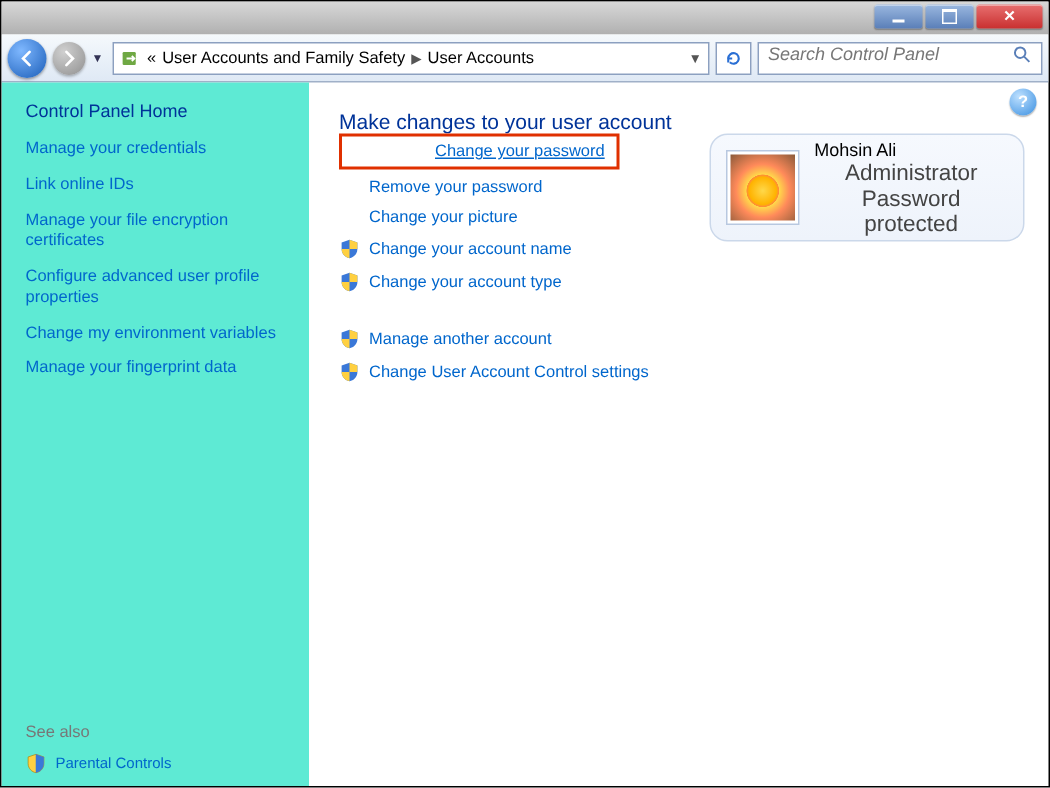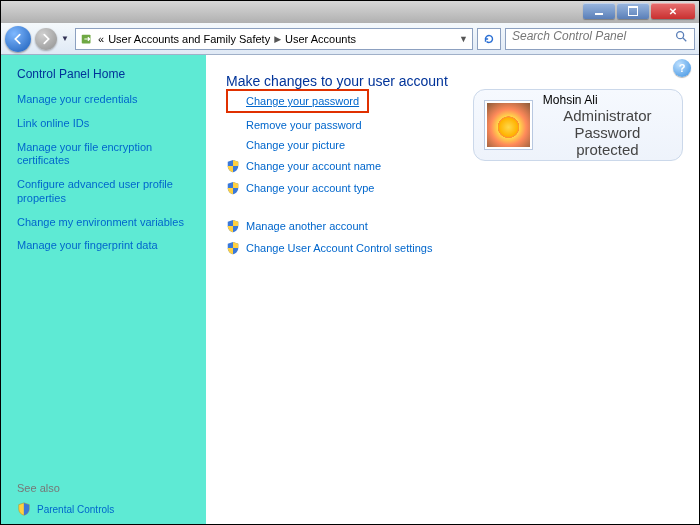--- a/index.html
+++ b/index.html
@@ -41,21 +41,21 @@
   .shield { width: 14px; height: 14px; }
 
   .content { flex: 1; padding: 18px 16px 0 20px; position: relative; }
   .help-icon { position: absolute; top: 4px; right: 8px; width: 18px; height: 18px; border-radius: 50%; background: radial-gradient(circle at 35% 30%, #bde0ff, #3a8fe0); color: #fff; font-size: 11px; font-weight: bold; display: flex; align-items: center; justify-content: center; box-shadow: 0 1px 1px rgba(0,0,0,0.3); }
   .page-title { color: #003399; font-size: 14px; }
   .row { display: flex; gap: 20px; }
   .links-col { flex: 1; }
   .action-link { display: flex; align-items: center; gap: 6px; color: #0066cc; font-size: 11px; margin-bottom: 8px; cursor: pointer; }
   .action-link.indent { padding-left: 20px; }
   .highlight { border: 2px solid #e03000; padding: 4px 8px 4px 18px; display: inline-block; margin-bottom: 6px; }
-  .highlight .action-link { margin-bottom: 0; text-decoration: underline; }
+  .highlight .action-link { margin-bottom: 0; text-decoration: underline; margin-left: 44px; }
   .gap { height: 16px; }
 
   .user-card { width: 210px; border: 1px solid #cbd8ea; background: linear-gradient(to bottom, #f6f9fe, #eef3fb); padding: 10px; display: flex; gap: 10px; align-items: center; border-radius: 12px; height: 72px; }
   .avatar-frame { width: 50px; height: 50px; border: 1px solid #b8c8e0; background: #fff; padding: 2px; }
   .avatar-img { width: 100%; height: 100%; background: radial-gradient(circle at 50% 55%, #ffd84a 0%, #ffb300 28%, #ff8a3a 33%, #ffd84a 34%, #ff8a5a 55%, #8a5a3a 100%); }
   .user-info .uname { font-size: 12px; color: #000; }
   .user-info .urole, .user-info .uprot { font-size: 15px; color: #444; text-align: center; }
 
 </style>
 </head>

